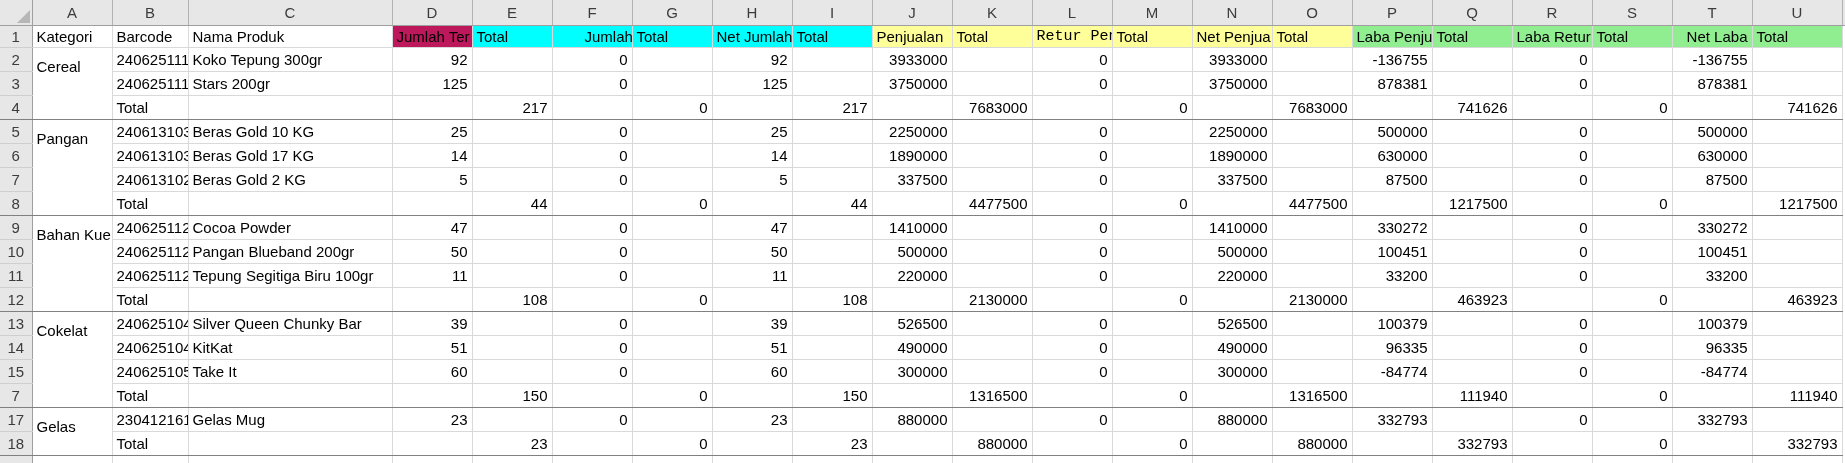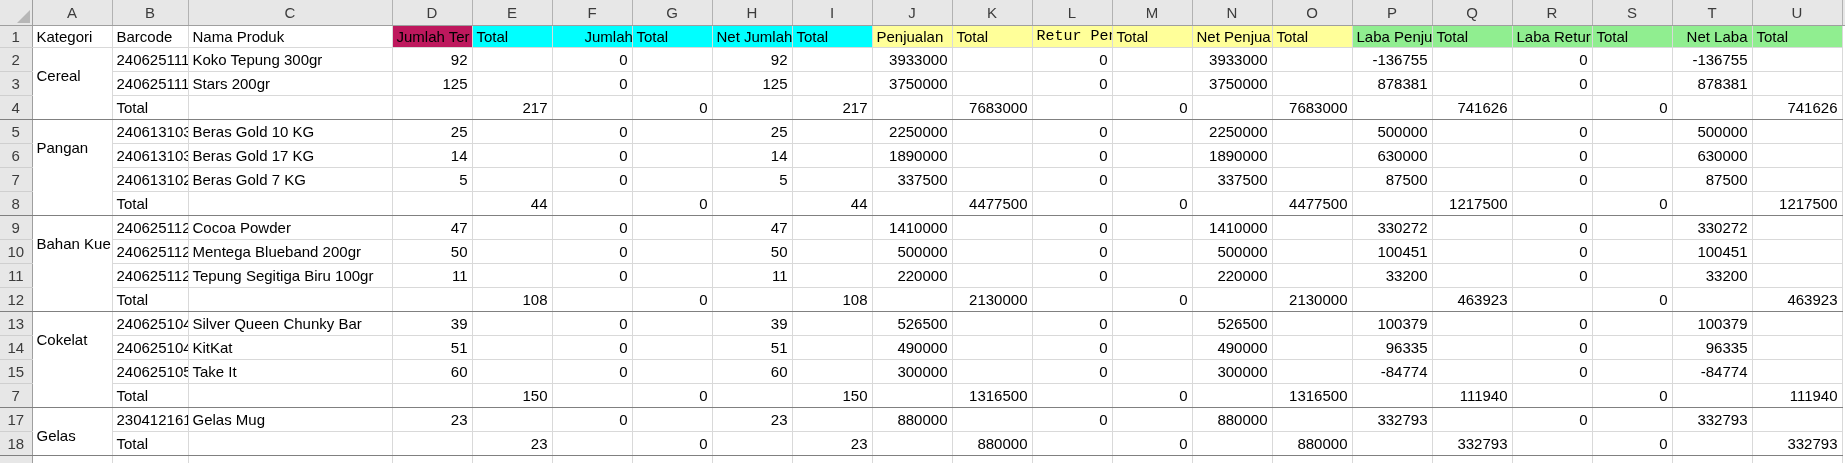--- a/index.html
+++ b/index.html
@@ -24,21 +24,21 @@
     position:absolute;right:2px;bottom:2px;width:0;height:0;
     border-left:13px solid transparent;border-bottom:13px solid #b7b7b7;
   }
   td.gutter{
     background:#e7e7e7;color:#3c3c3c;text-align:center;
     border-right:1px solid #9f9f9f;border-bottom:1px solid #cfcfcf;
   }
   td.cell{border-right:1px solid #d9d9d9;border-bottom:1px solid #d9d9d9;}
   td.num{text-align:right;}
   td.txt{text-align:left;}
-  td.cat{vertical-align:top;padding-top:19px;}
+  td.cat{vertical-align:top;padding-top:10px;}
   td.grp-end{border-bottom:1px solid #808080;}
   td.gutter.grp-end{border-bottom:1px solid #808080;}
   td.filler{background:#ffffff;border:none;}
   td.filler-head{background:#e7e7e7;border-bottom:1px solid #9f9f9f;}
 </style>
 </head>
 <body>
 
 <table>
   <colgroup id="cols">
@@ -237,21 +237,21 @@
         <td class="cell num"></td>
         <td class="cell num">0</td>
         <td class="cell num"></td>
         <td class="cell num">630000</td>
         <td class="cell num"></td>
         <td class="filler"></td>
       </tr>
       <tr>
         <td class="gutter">7</td>
         <td class="cell txt">240613102</td>
-        <td class="cell txt">Beras Gold 7 KG</td>
+        <td class="cell txt">Beras Gold 2 KG</td>
         <td class="cell num">5</td>
         <td class="cell num"></td>
         <td class="cell num">0</td>
         <td class="cell num"></td>
         <td class="cell num">5</td>
         <td class="cell num"></td>
         <td class="cell num">337500</td>
         <td class="cell num"></td>
         <td class="cell num">0</td>
         <td class="cell num"></td>
@@ -310,21 +310,21 @@
         <td class="cell num"></td>
         <td class="cell num">0</td>
         <td class="cell num"></td>
         <td class="cell num">330272</td>
         <td class="cell num"></td>
         <td class="filler"></td>
       </tr>
       <tr>
         <td class="gutter">10</td>
         <td class="cell txt">240625112</td>
-        <td class="cell txt">Mentega Blueband 200gr</td>
+        <td class="cell txt">Pangan Blueband 200gr</td>
         <td class="cell num">50</td>
         <td class="cell num"></td>
         <td class="cell num">0</td>
         <td class="cell num"></td>
         <td class="cell num">50</td>
         <td class="cell num"></td>
         <td class="cell num">500000</td>
         <td class="cell num"></td>
         <td class="cell num">0</td>
         <td class="cell num"></td>

